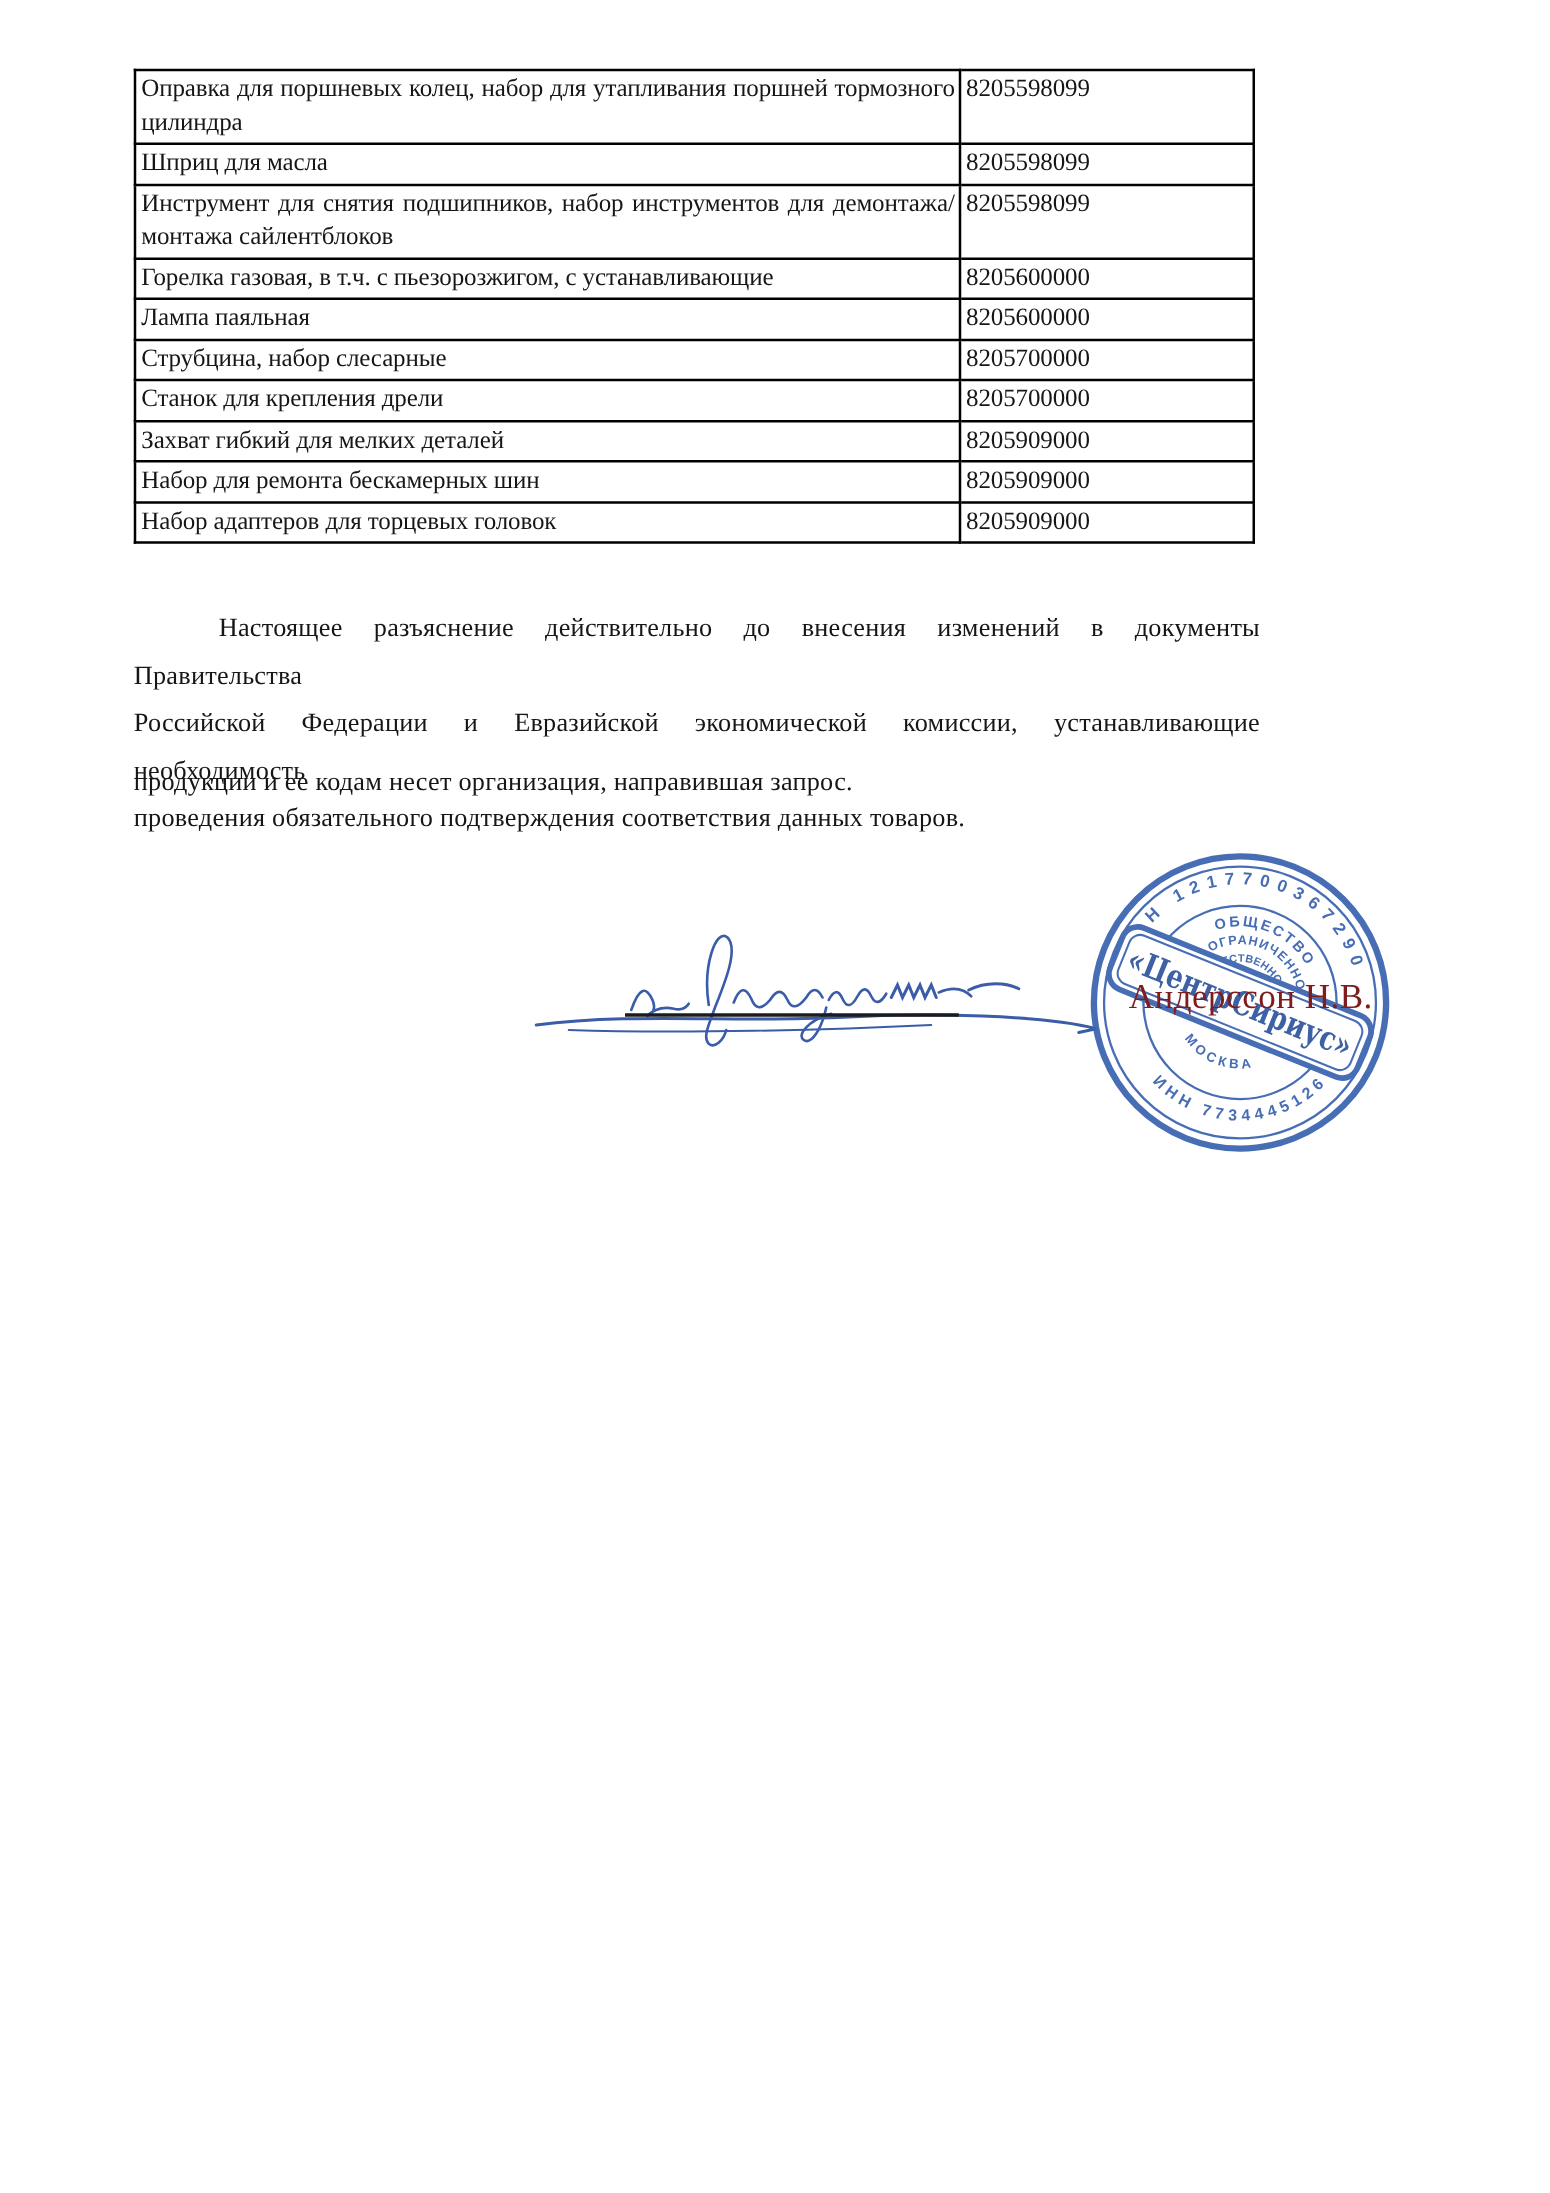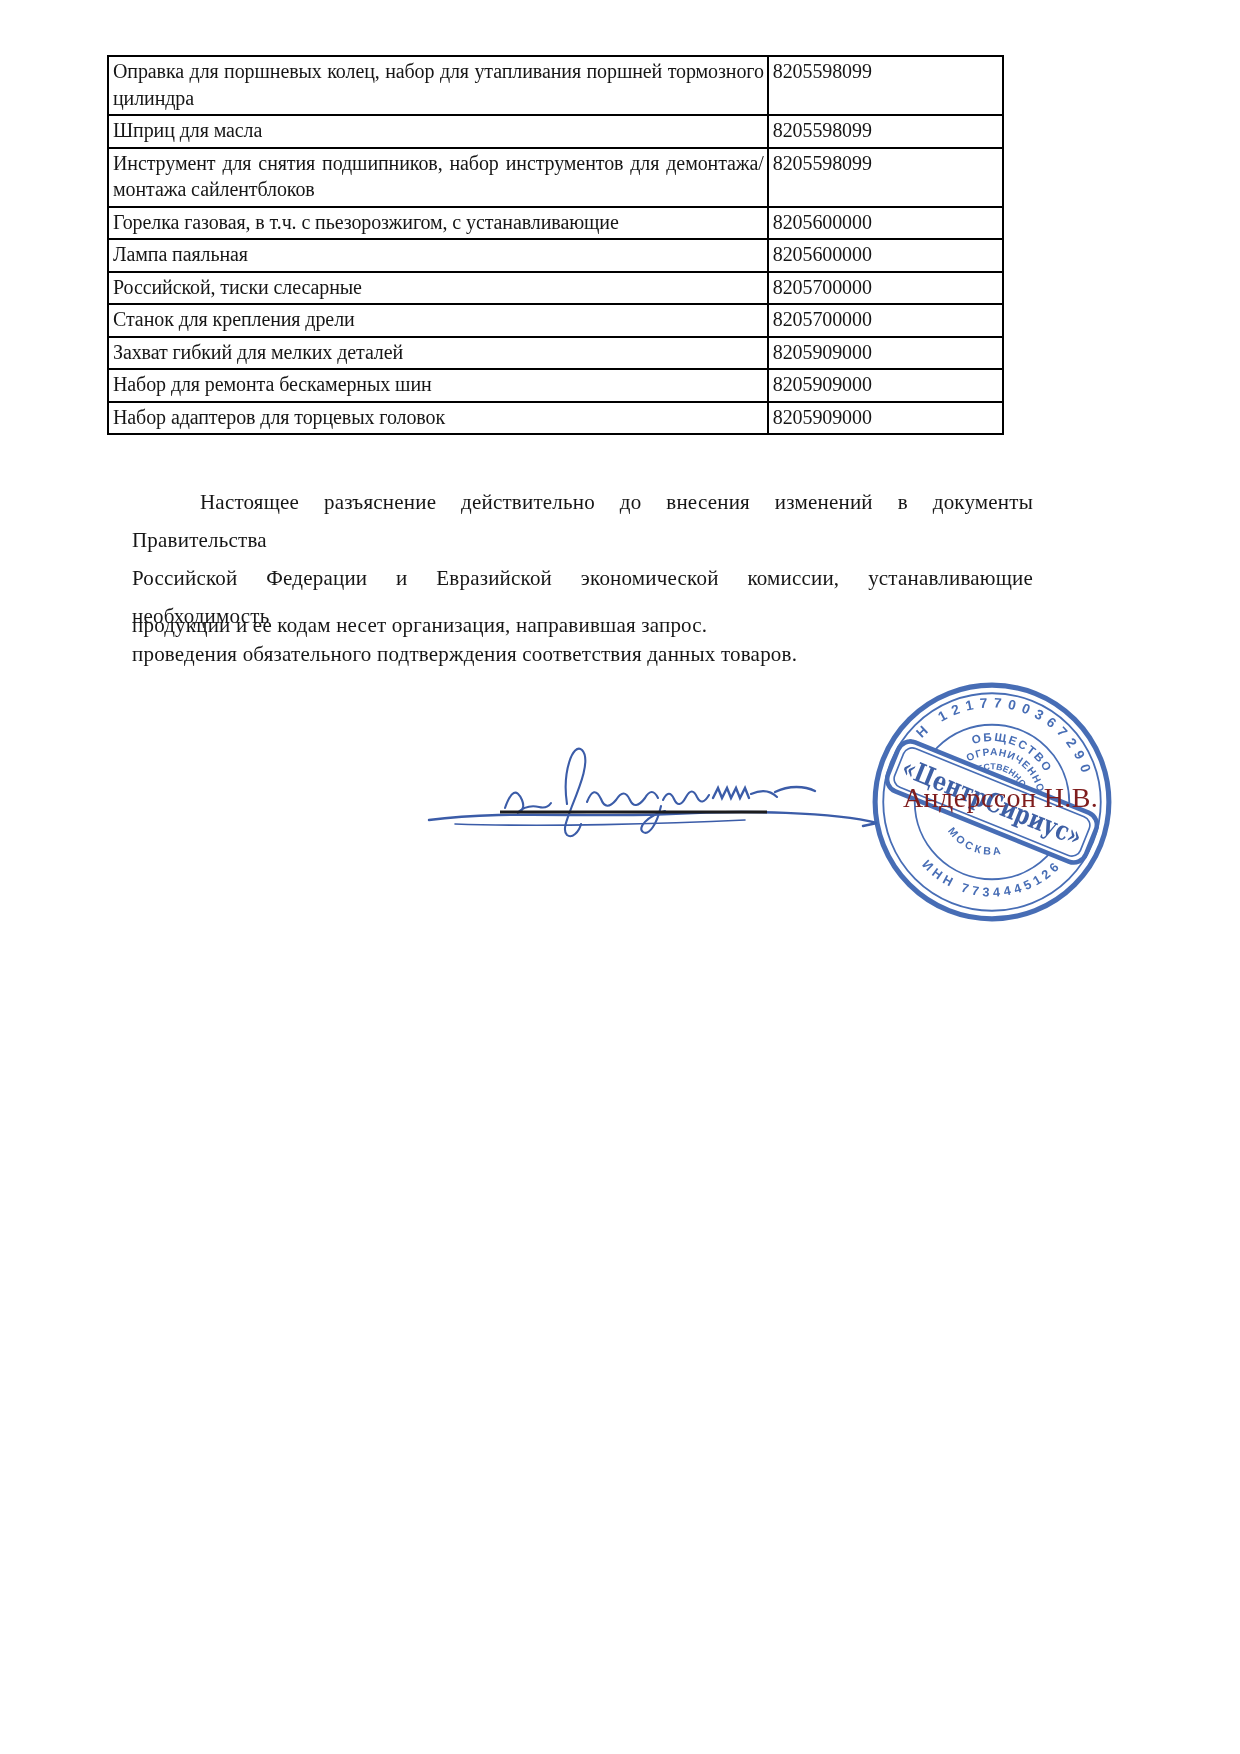--- a/index.html
+++ b/index.html
@@ -18,21 +18,21 @@
   table.doc-table td{
     border:2.5px solid #000;
     font-size:20px;line-height:26.5px;
     padding:1px 3px 3px 4px;vertical-align:top;
     letter-spacing:-0.1px;
   }
   td.name-cell{width:74.2%;text-align:justify;}
   td.code-cell{width:25.8%;}
 
   
-  .para{position:absolute;left:107px;width:901px;font-size:21px;margin-left:25px;}
+  .para{position:absolute;left:107px;width:901px;font-size:21px;}
   .para .pline{line-height:38px;text-align:justify;text-align-last:justify;letter-spacing:0.2px;}
   .para .pline.first{text-indent:68px;}
   .para .pline.last{text-align-last:left;}
   .para1{top:483px;}
   .para2{top:606px;}
 
   
   .sig-title{position:absolute;left:107px;top:757px;font-size:20.5px;line-height:28px;}
 
   .signer-name{
@@ -67,21 +67,21 @@
       </tr>
       <tr>
         <td class="name-cell">Горелка газовая, в т.ч. с пьезорозжигом, с устанавливающие</td>
         <td class="code-cell">8205600000</td>
       </tr>
       <tr>
         <td class="name-cell">Лампа паяльная</td>
         <td class="code-cell">8205600000</td>
       </tr>
       <tr>
-        <td class="name-cell">Российской, тиски слесарные</td>
+        <td class="name-cell">Струбцина, набор слесарные</td>
         <td class="code-cell">8205700000</td>
       </tr>
       <tr>
         <td class="name-cell">Станок для крепления дрели</td>
         <td class="code-cell">8205700000</td>
       </tr>
       <tr>
         <td class="name-cell">Захват гибкий для мелких деталей</td>
         <td class="code-cell">8205909000</td>
       </tr>

